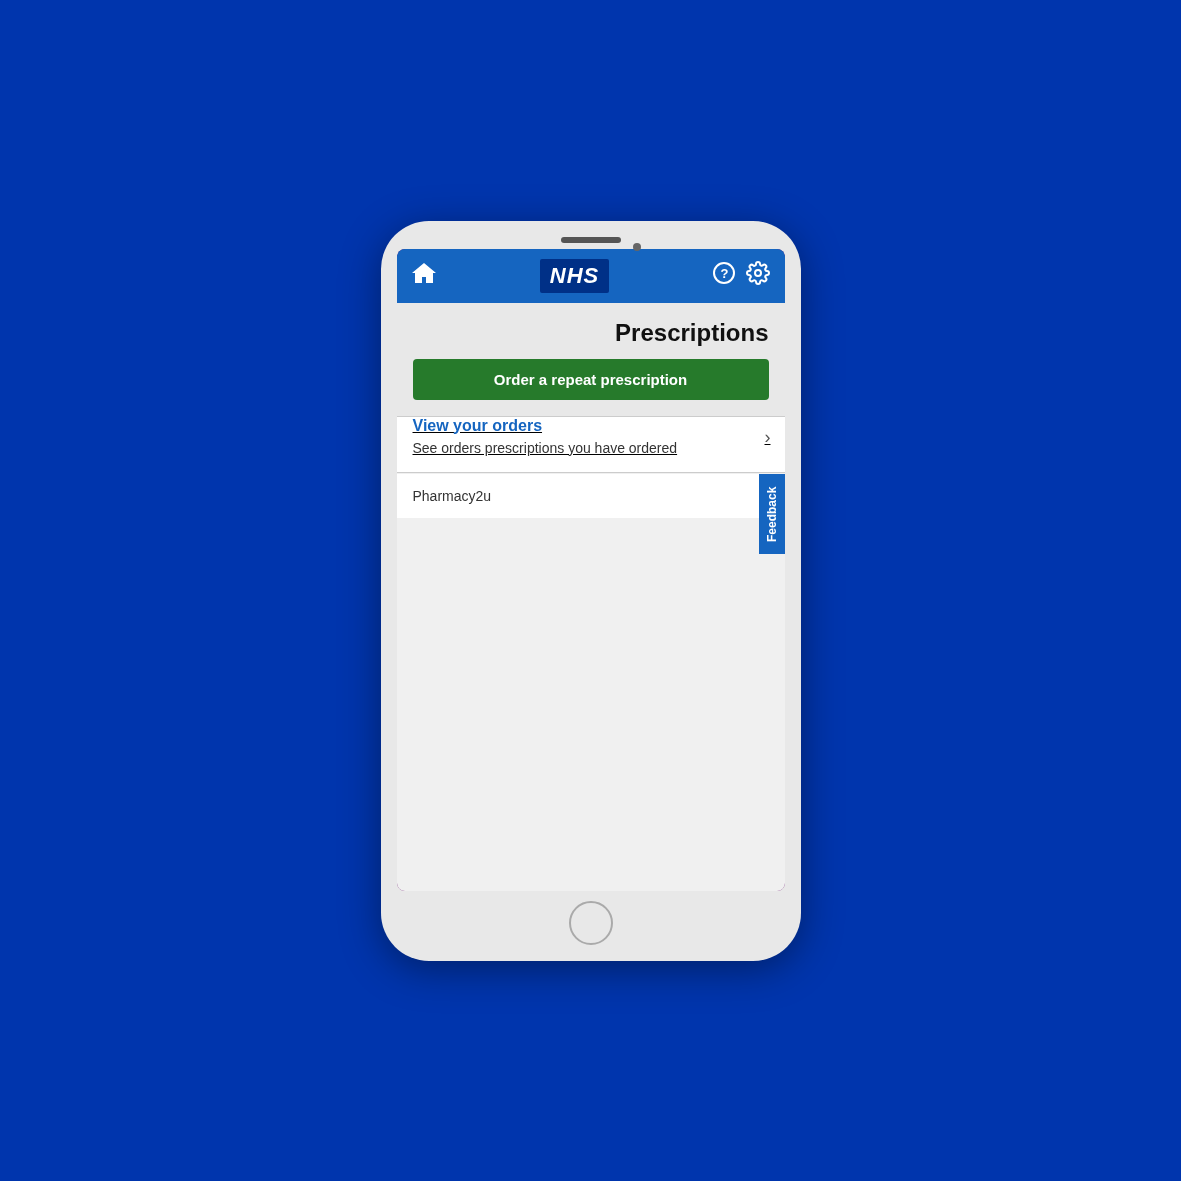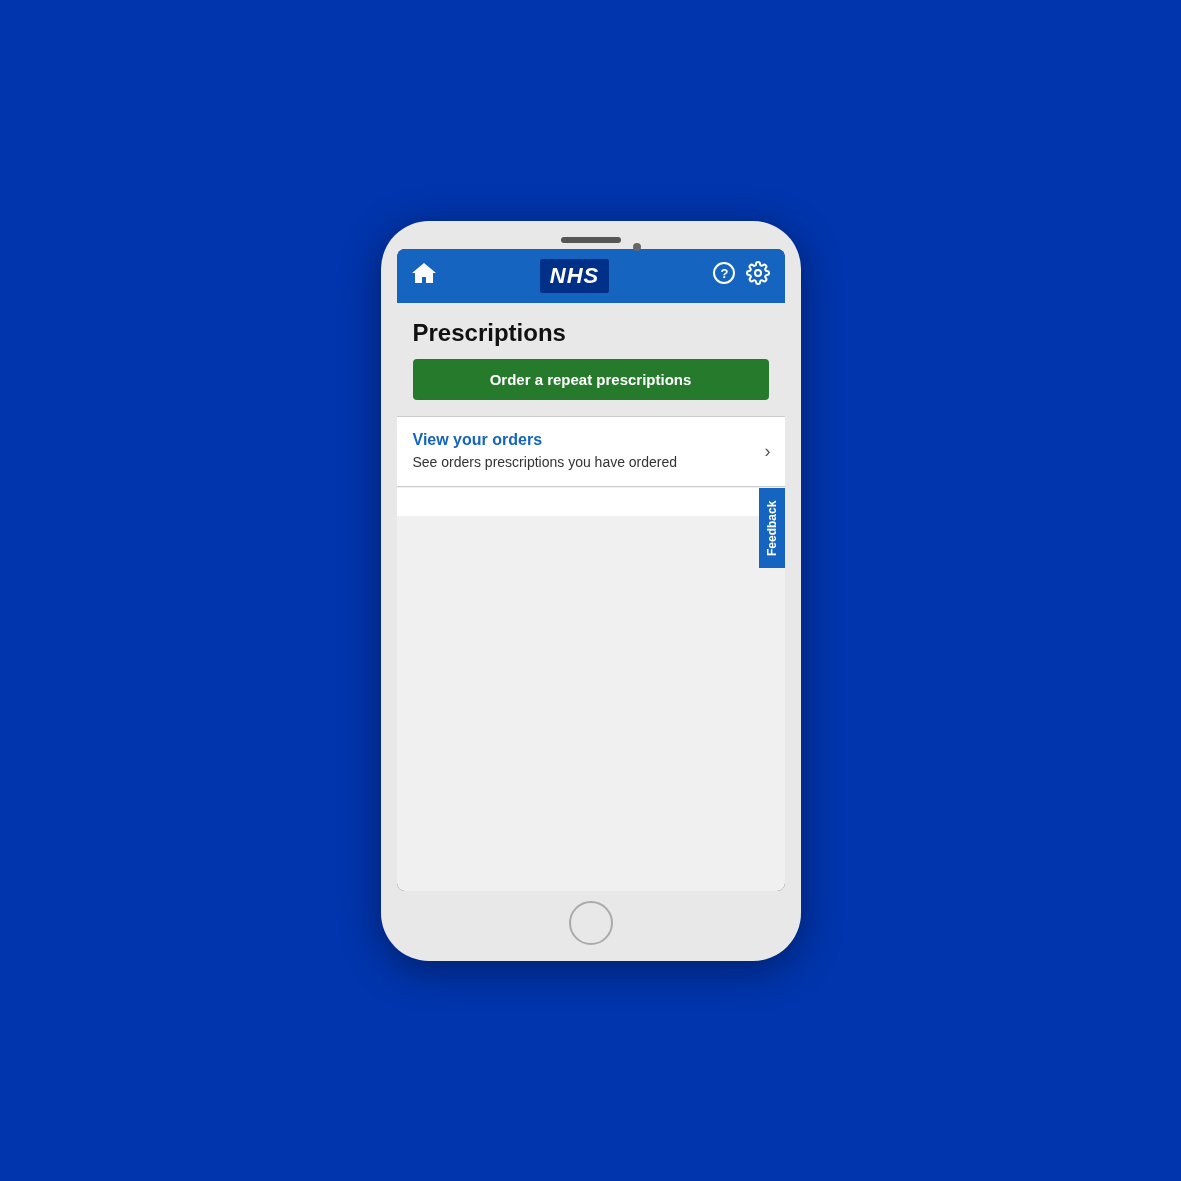--- a/index.html
+++ b/index.html
@@ -105,20 +105,21 @@
     .app-content {
       background: #f0f0f0;
       flex: 1;
       overflow-y: auto;
       position: relative;
     }
 
     .page-title-section {
       background: #e8e8e8;
       padding: 16px 16px 12px;
+      text-align: right;
     }
 
     .page-title {
       font-size: 24px;
       font-weight: 800;
       color: #111;
     }
 
     .order-btn-section {
       background: #e8e8e8;
@@ -138,26 +139,27 @@
       text-align: center;
     }
 
     .divider {
       height: 1px;
       background: #ccc;
     }
 
     .list-item {
       background: white;
-      padding: 14px 14px 14px 16px;
+      padding: 0 14px 14px 16px;
       display: flex;
       align-items: center;
       justify-content: space-between;
       cursor: pointer;
       position: relative;
+      text-decoration: underline;
     }
 
     .list-item-content {
       flex: 1;
     }
 
     .list-item-title {
       color: #1565C0;
       font-size: 16px;
       font-weight: 700;
@@ -255,36 +257,37 @@
       </div>
     </div>
 
     <div class="app-content">
 
       <div class="page-title-section">
         <h1 class="page-title">Prescriptions</h1>
       </div>
 
       <div class="order-btn-section">
-        <button class="order-btn">Order a repeat prescriptions</button>
+        <button class="order-btn">Order a repeat prescription</button>
       </div>
 
       <div class="divider"></div>
 
       <div class="list-item">
         <div class="list-item-content">
           <div class="list-item-title">View your orders</div>
           <div class="list-item-desc">See orders prescriptions you have ordered</div>
         </div>
         <span class="chevron">›</span>
       </div>
 
       <div class="divider"></div>
 
       <div class="nominated-section">
+        <div class="nominated-value">Pharmacy2u</div>
         <div class="feedback-tab">Feedback</div>
       </div>
 
       <div class="empty-area"></div>
     </div>
   </div>
 
   <div class="phone-home-button"></div>
 </div>
 

